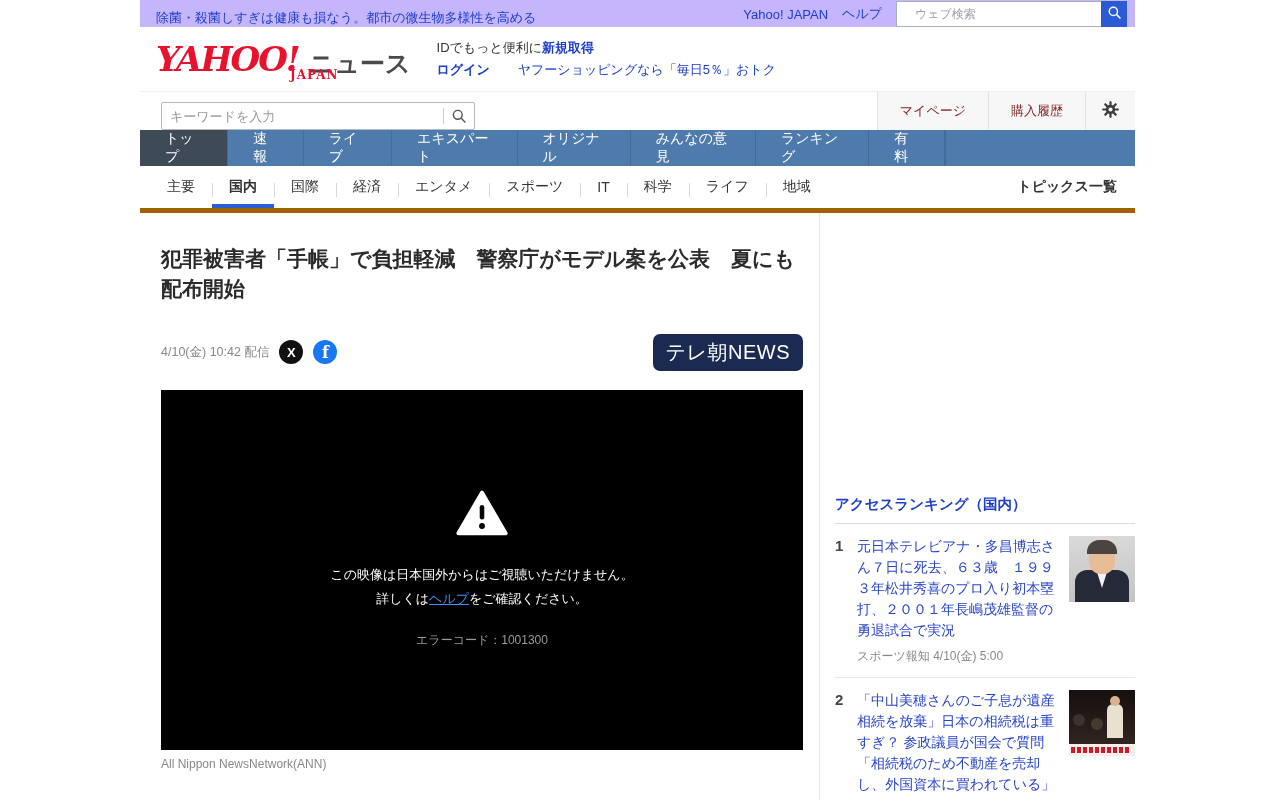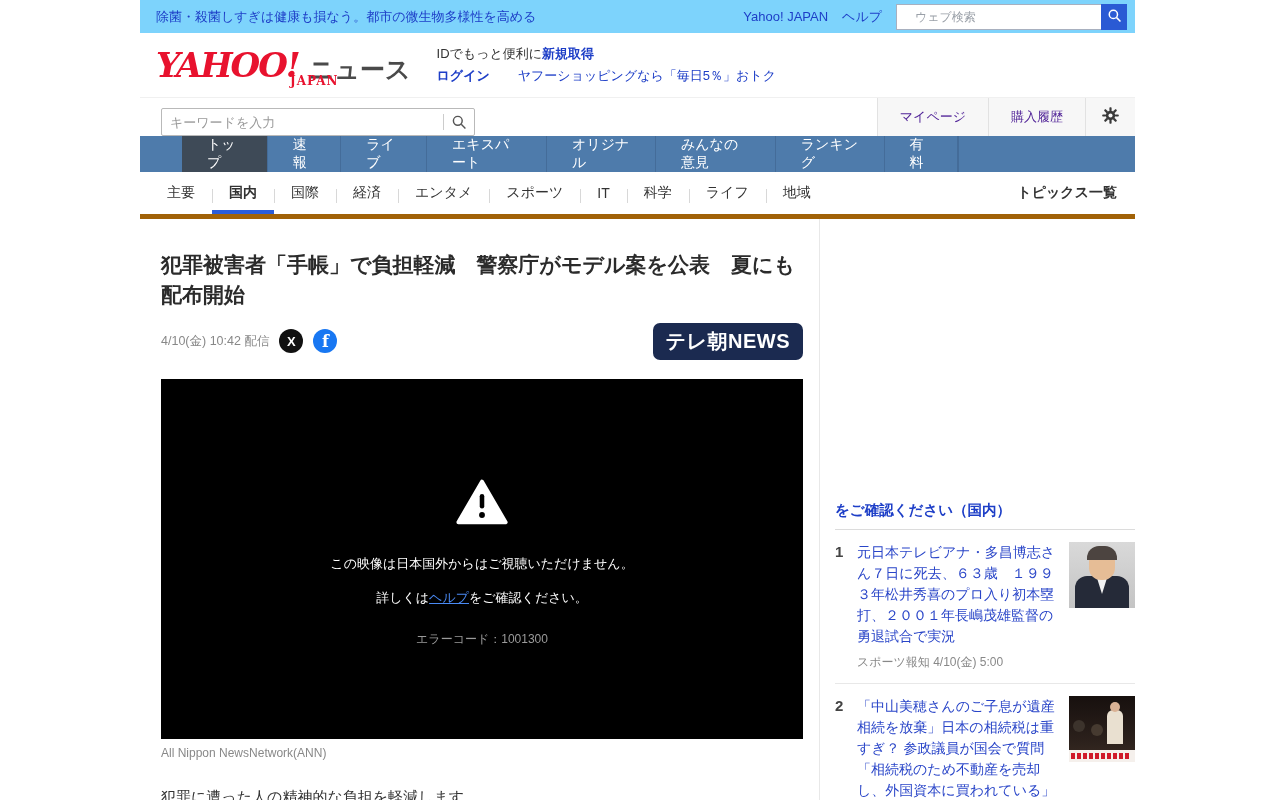--- a/index.html
+++ b/index.html
@@ -1,21 +1,21 @@
 <!DOCTYPE html>
 <html><head>
 <meta charset="utf-8">
 <style>
   html,body{margin:0;padding:0;width:1280px;height:800px;overflow:hidden;background:#fff;
     font-family:"Liberation Sans","DejaVu Sans",sans-serif;-webkit-font-smoothing:antialiased;}
   a{text-decoration:none;cursor:pointer;}
   .page{width:995px;margin-left:140px;}
 
   
-  .topbar{height:33px;background:#7dd3fc;display:flex;align-items:center;padding:0 8px 0 16px;box-sizing:border-box;}
+  .topbar{height:27px;background:#c4b5fd;display:flex;align-items:flex-end;padding:0 8px 0 16px;box-sizing:border-box;}
   .topic-link{color:#1d3ec7;font-size:13px;}
   .topbar-right{margin-left:auto;display:flex;align-items:center;gap:14px;}
   .topbar-link{color:#1d3ec7;font-size:13px;}
   .websearch{display:flex;align-items:center;}
   .websearch input{width:168px;height:24px;border:1px solid #a8b0bf;border-right:none;background:#fff;
     padding:0 18px;font-size:12px;color:#333;outline:none;}
   .websearch input::placeholder{color:#9aa0a8;}
   .websearch-btn{width:26px;height:26px;background:#2a5ad4;border:none;display:flex;align-items:center;justify-content:center;cursor:pointer;}
 
   
@@ -34,56 +34,56 @@
   .shop-link{margin-left:28px;color:#1d3ec7;}
 
   
   .searchrow{height:39px;display:flex;align-items:flex-end;border-top:1px solid #f0f0f0;position:relative;padding-left:21px;box-sizing:border-box;}
   .kw-box{width:314px;height:28px;border:1px solid #b9b9b9;border-radius:2px;background:#fff;display:flex;align-items:center;box-sizing:border-box;}
   .kw-box input{flex:1;border:none;outline:none;padding:0 8px;font-size:13px;color:#333;background:transparent;}
   .kw-box input::placeholder{color:#999;}
   .kw-sep{width:1px;height:16px;background:#ccc;}
   .kw-icon{width:30px;display:flex;align-items:center;justify-content:center;cursor:pointer;}
   .utilities{position:absolute;right:0;top:0;height:100%;display:flex;background:#f7f7f7;}
-  .util-item{display:flex;align-items:center;padding:0 22px;font-size:13px;color:#4c1d95;border-left:1px solid #e2e2e2;cursor:pointer;}
+  .util-item{display:flex;align-items:center;padding:0 22px;font-size:13px;color:#7f1d1d;border-left:1px solid #e2e2e2;cursor:pointer;}
   .util-gear{padding:0 15px;}
 
   
-  .nav{height:36px;background:#4e7bab;display:flex;color:#fff;font-size:14px;padding-left:42px;}
+  .nav{height:36px;background:#4e7bab;display:flex;color:#fff;font-size:14px;}
   .nav-tab{display:flex;align-items:center;padding:0 25px;border-right:1px solid #446c99;cursor:pointer;}
   .nav-tab.active{background:#3e4a57;}
   .nav-rest{margin-left:auto;width:218px;border-left:1px solid #446c99;}
 
   
   .subnav{height:42px;display:flex;align-items:stretch;border-bottom:5px solid #a16207;padding-left:10px;font-size:14px;}
   .subnav-item{display:flex;align-items:center;padding:0 17px;color:#333;position:relative;cursor:pointer;border-bottom:4px solid transparent;border-top:4px solid transparent;}
   .subnav-item + .subnav-item::before{content:"";position:absolute;left:0;top:13px;height:14px;width:1px;background:#d8d8d8;}
   .subnav-item.active{font-weight:bold;border-bottom:4px solid #2b5dd9;}
   .topics-link{margin-left:auto;display:flex;align-items:center;padding:0 18px;color:#333;font-weight:bold;cursor:pointer;}
 
   
   .content{display:flex;align-items:flex-start;}
   .main{width:642px;margin-left:21px;padding-top:17px;}
   .col-divider{width:1px;align-self:stretch;background:#e8e8e8;margin-left:16px;min-height:577px;}
   .sidebar{width:300px;margin-left:15px;padding-top:0;}
 
   .article-title{font-size:21px;font-weight:bold;color:#2b2b2b;line-height:1.45;margin:14px 0 0 0;}
-  .meta-row{margin-top:12px;display:flex;align-items:center;}
+  .meta-row{margin-top:29px;display:flex;align-items:center;}
   .meta-date{color:#888;font-size:12.5px;}
   .share-icon{width:24px;height:24px;border-radius:50%;display:flex;align-items:center;justify-content:center;margin-left:10px;cursor:pointer;}
   .x-icon{background:#111;color:#fff;font-weight:bold;font-size:13px;}
   .fb-icon{background:#1877f2;color:#fff;font-weight:bold;font-size:16px;font-family:"DejaVu Serif","Liberation Serif",serif;}
-  .source-badge{margin-left:auto;height:37px;background:#1b2a50;border-radius:7px;color:#fff;font-weight:bold;
+  .source-badge{margin-left:auto;height:37px;background:#1b2a50;border-radius:7px;color:#fff;font-weight:normal;
     font-size:20px;display:flex;align-items:center;padding:0 13px;cursor:pointer;letter-spacing:0.5px;}
 
   .video{width:642px;height:360px;background:#000;margin-top:19px;display:flex;flex-direction:column;
     align-items:center;justify-content:flex-start;cursor:pointer;}
   .warning-wrap{margin-top:100px;}
   .err1{color:#fff;font-size:13px;margin-top:26px;}
-  .err2{color:#fff;font-size:13px;margin-top:16px;}
+  .err2{color:#fff;font-size:13px;margin-top:6px;}
   .err-link{color:#4a8af4;text-decoration:underline;}
   .err-code{color:#9a9a9a;font-size:12px;margin-top:24px;}
 
   .caption{color:#888;font-size:12px;margin-top:7px;}
   .body-text{color:#333;font-size:15px;margin-top:28px;}
 
   
   .ad-space{height:282px;}
   .ranking-title{color:#1d3ec7;font-weight:bold;font-size:14.5px;padding-bottom:9px;border-bottom:1px solid #dcdcdc;cursor:pointer;}
   .rank-item{display:flex;padding:12px 0;border-bottom:1px solid #e8e8e8;}
@@ -244,21 +244,21 @@
       </div>
 
       <div class="caption">All Nippon NewsNetwork(ANN)</div>
       <p class="body-text">犯罪に遭った人の精神的な負担を軽減します。</p>
     </div>
 
     <div class="col-divider"></div>
 
     <div class="sidebar">
       <div class="ad-space"></div>
-      <div class="ranking-title">をご確認ください（国内）</div>
+      <div class="ranking-title">アクセスランキング（国内）</div>
 
       <div class="rank-item">
         <div class="rank-num">1</div>
         <div class="rank-body">
           <a class="rank-link">元日本テレビアナ・多昌博志さん７日に死去、６３歳　１９９３年松井秀喜のプロ入り初本塁打、２００１年長嶋茂雄監督の勇退試合で実況</a>
           <div class="rank-src">スポーツ報知 4/10(金) 5:00</div>
         </div>
         <div class="thumb thumb-1">
           <div class="suit"></div>
           <div class="shirt"></div>

